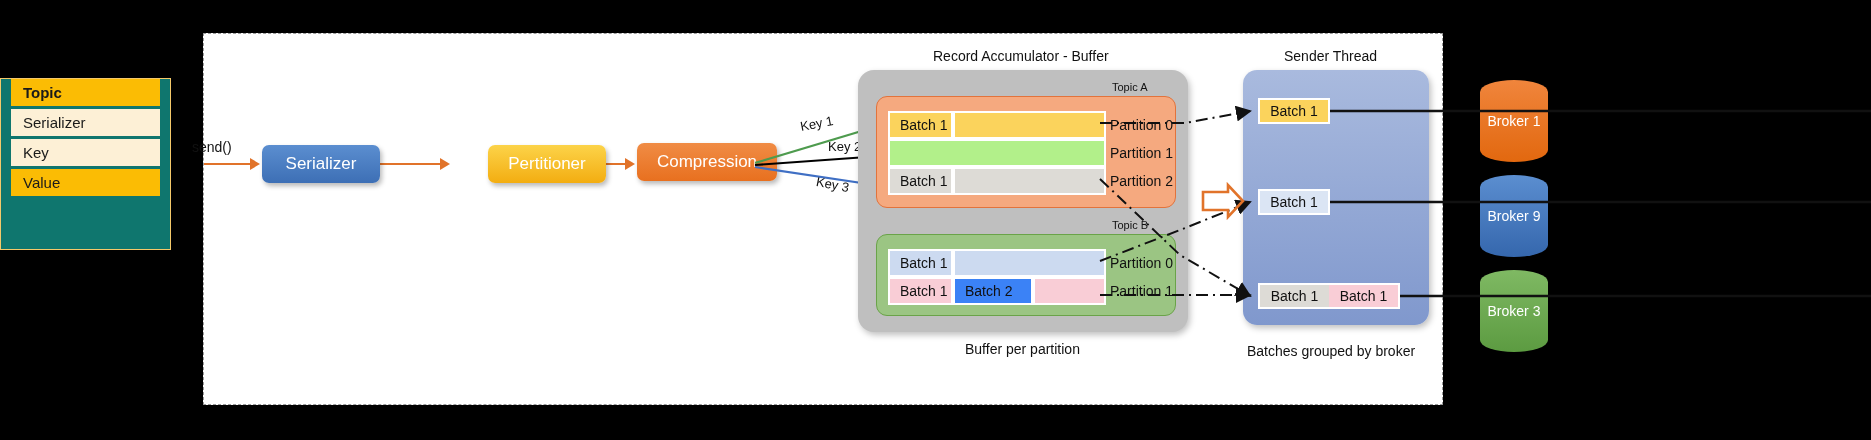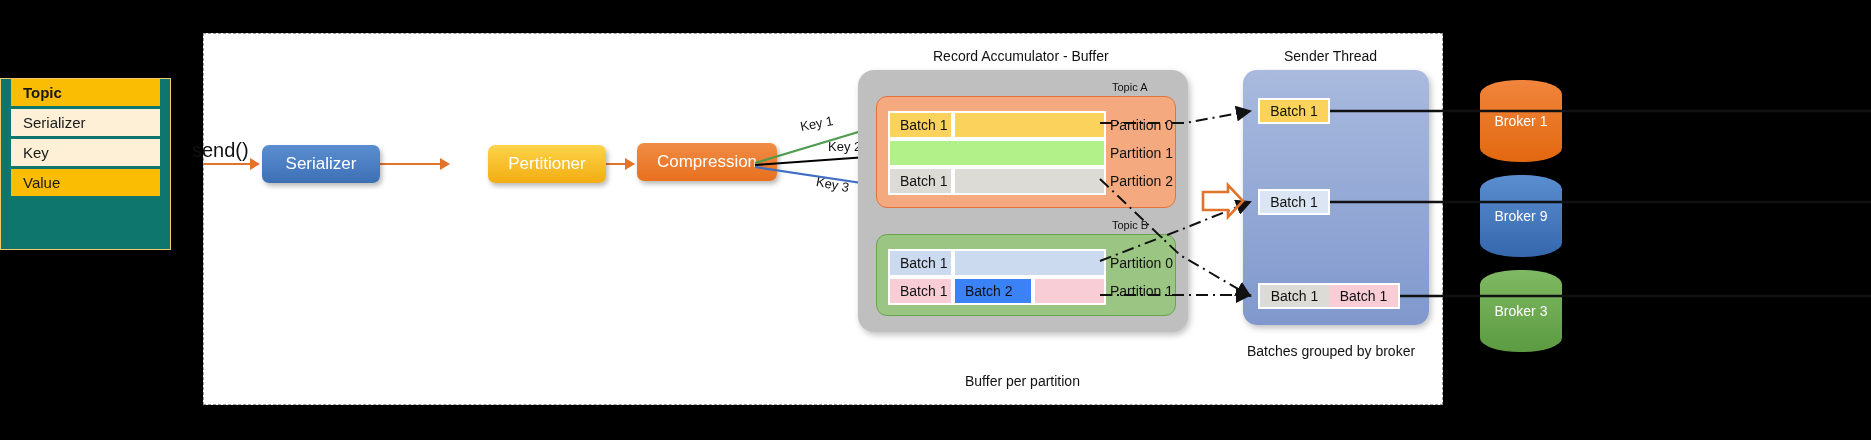--- a/index.html
+++ b/index.html
@@ -24,21 +24,21 @@
         display:flex;align-items:center;justify-content:center;
         box-shadow:2px 3px 5px rgba(0,0,0,.28);}
   .proc.serializer{left:262px;top:145px;width:118px;
         background:linear-gradient(180deg,#5b8ed0 0%,#3d6fb5 100%);}
   .proc.partitioner{left:452px;top:145px;width:118px;
         background:linear-gradient(180deg,#fcd349 0%,#f3ad11 100%);margin-left:36px;}
   .proc.compression{left:637px;top:143px;width:140px;
         background:linear-gradient(180deg,#f08c45 0%,#e8701f 100%);}
 
   
-  .sendlbl{position:absolute;left:192px;top:139px;font-size:20px;color:#111;
+  .sendlbl{position:absolute;left:192px;top:139px;font-size:14px;color:#111;
            white-space:nowrap;overflow:hidden;}
 
   
   .oline{position:absolute;height:2px;background:#e1732a;}
   .ohead{position:absolute;width:0;height:0;border-top:6px solid transparent;
          border-bottom:6px solid transparent;border-left:10px solid #e1732a;}
 
   
   .keysvg{position:absolute;left:755px;top:108px;width:150px;height:105px;}
   .keylbl{position:absolute;font-size:13px;color:#111;white-space:nowrap;}
@@ -67,29 +67,29 @@
 
   
   .send-title{position:absolute;left:1284px;top:48px;font-size:14px;color:#111;white-space:nowrap;}
   .sender{position:absolute;left:1243px;top:70px;width:186px;height:255px;border-radius:14px;
           background:linear-gradient(180deg,#a9bade 0%,#8098cd 100%);
           box-shadow:2px 3px 6px rgba(0,0,0,.25);}
   .sbatch{position:absolute;height:26px;display:flex;border:2px solid #fff;box-sizing:border-box;}
   .sbcell{display:flex;align-items:center;justify-content:center;font-size:14px;color:#111;height:100%;}
 
   
-  .broker{position:absolute;width:82px;height:82px;display:flex;align-items:center;
+  .broker{position:absolute;width:68px;height:82px;display:flex;align-items:center;
           justify-content:center;font-size:14px;color:#fff;border-radius:40px/14px;
           box-shadow:2px 3px 6px rgba(0,0,0,.35);}
   .b1{left:1480px;top:80px;background:linear-gradient(180deg,#f0853c 0%,#e2680f 100%);}
   .b2{left:1480px;top:175px;background:linear-gradient(180deg,#5b8ed0 0%,#3567ad 100%);}
   .b3{left:1480px;top:270px;background:linear-gradient(180deg,#7fb963 0%,#5c9b41 100%);}
 
   .caption{position:absolute;font-size:14px;color:#111;white-space:nowrap;}
-  .cap1{left:965px;top:341px;margin-top:32px;}
+  .cap1{left:965px;top:341px;}
   .cap2{left:1247px;top:343px;}
 
   .fullsvg{position:absolute;left:0;top:0;width:1871px;height:440px;pointer-events:none;}
 </style>
 </head>
 <body>
 
 <div class="stage">
 
   <div class="slide"></div>

